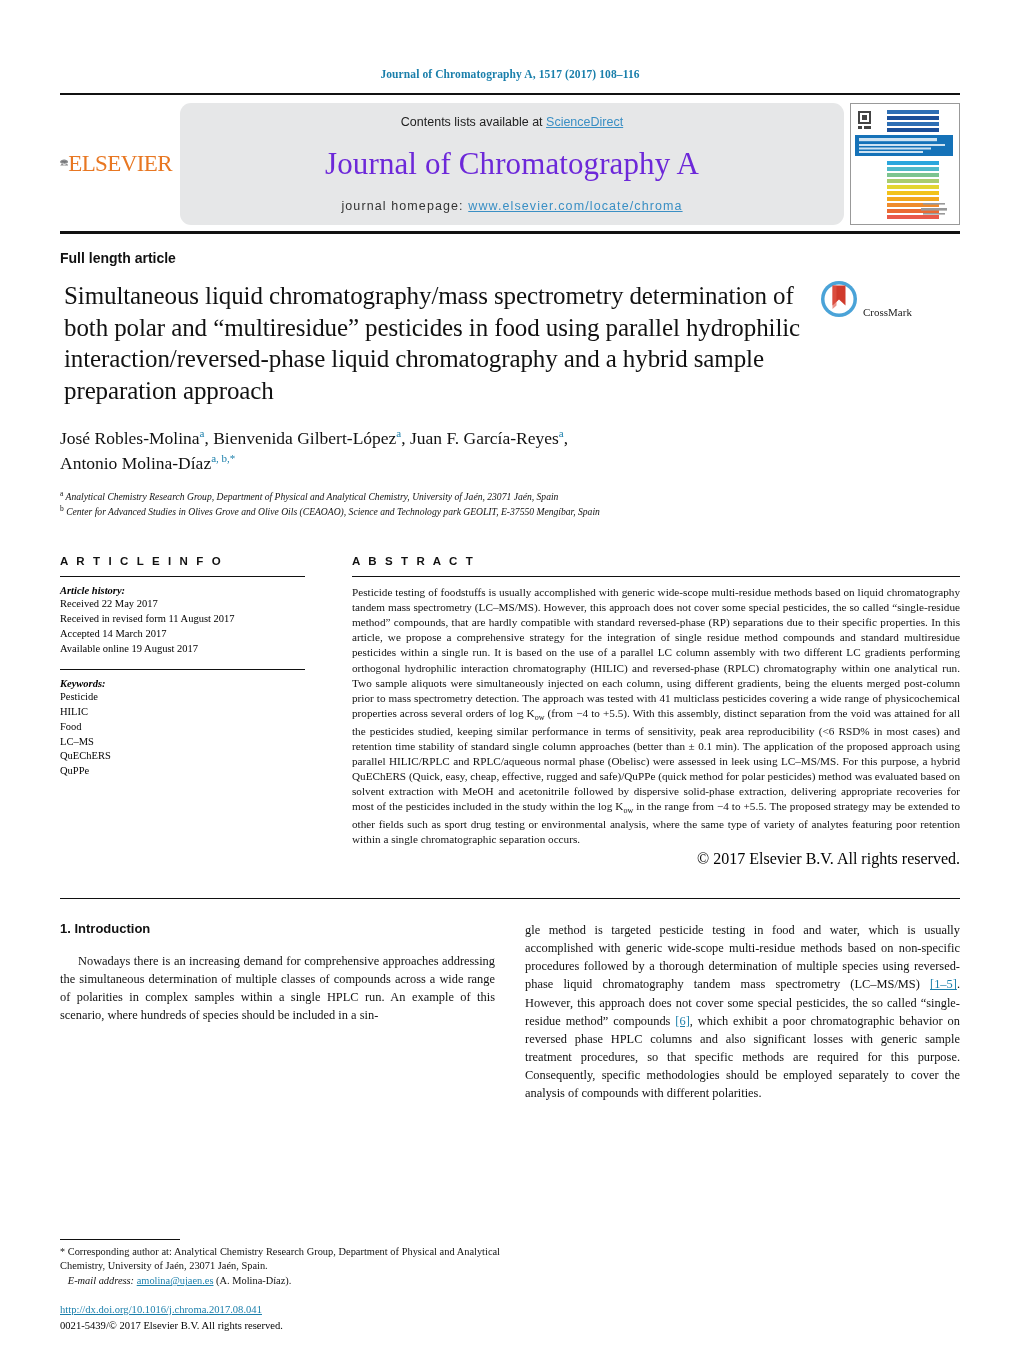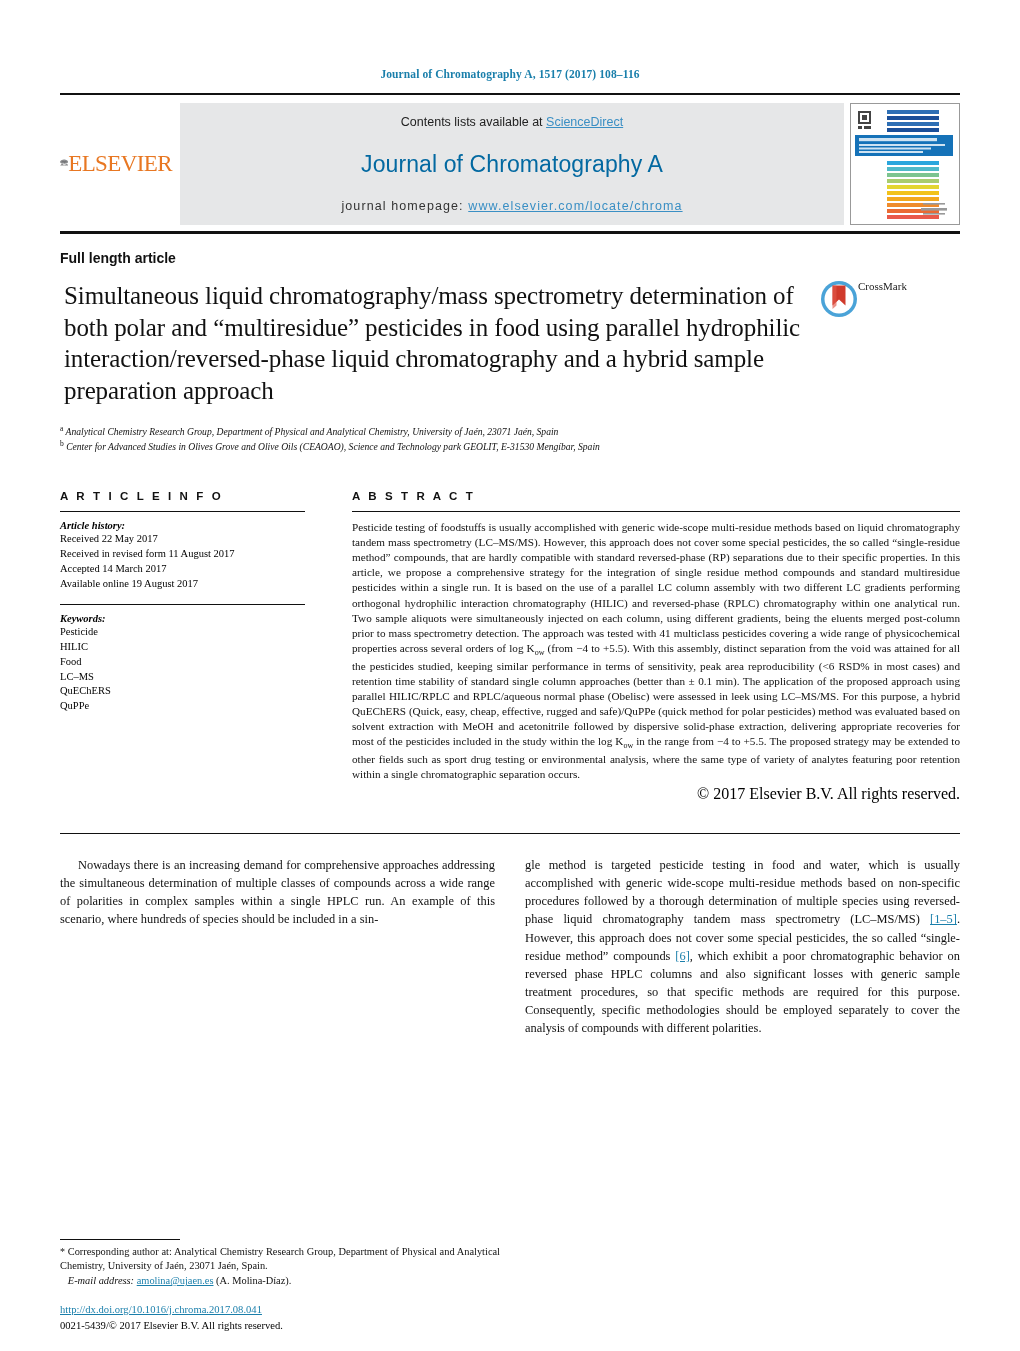--- a/index.html
+++ b/index.html
@@ -65,31 +65,32 @@
   }
   .banner {
     flex: 1 1 auto;
     background: #e6e7e8;
     margin: 0 6px 0 8px;
     display: flex;
     flex-direction: column;
     align-items: center;
     justify-content: space-between;
     padding: 12px 0 12px 0;
+    border-radius: 11px;
   }
   .banner-top {
     font-family: "Liberation Sans", sans-serif;
     font-size: 12.5px;
     color: #222;
   }
   .sd-link { color: #3a8fc4; }
   .banner-title {
-    font-family: Liberation Sans, sans-serif;
-    font-size: 23px;
-    color: #0369a1;
+    font-family: Liberation Serif, serif;
+    font-size: 31px;
+    color: #6d28d9;
     letter-spacing: .1px;
   }
   .banner-bottom {
     font-family: "Liberation Sans", sans-serif;
     font-size: 12.5px;
     color: #333;
     letter-spacing: 1.1px;
   }
   .banner-bottom .url { color: #3a8fc4; }
   .cover-thumb {
@@ -126,21 +127,22 @@
     font-weight: normal;
     font-size: 25px;
     line-height: 1.26;
     margin: 4px;
     color: #111;
     letter-spacing: -0.1px;
   }
   .crossmark {
     flex: 0 0 118px;
     display: flex;
-    align-items: flex-start;
+    align-items: flex-end;
+    gap: 5px;
     padding-top: 4px;
   }
   .crossmark-label {
     font-family: "Liberation Serif", serif;
     font-size: 11px;
     color: #222;
   }
 
   .authors {
     font-family: "Liberation Serif", serif;
@@ -377,24 +379,27 @@
       <svg width="38" height="38" viewBox="0 0 38 38">
         <circle cx="19" cy="19" r="18" fill="#4aa3d8"></circle>
         <circle cx="19" cy="19" r="14.5" fill="#ffffff"></circle>
         <path d="M12.5 5.5 h13 v20 l-6.5 -6 l-6.5 6 Z" fill="#d03a2c"></path>
         <path d="M12.5 5.5 h4 v20 l-4 3.6 Z" fill="#e0574a" opacity="0.65"></path>
       </svg>
       <span class="crossmark-label">CrossMark</span>
     </div>
   </div>
 
+  <div class="authors">
+    <span>José Robles-Molina</span><sup>a</sup><span>, </span><span>Bienvenida Gilbert-López</span><sup>a</sup><span>, </span><span>Juan F. García-Reyes</span><sup>a</sup><span>, </span><br><span>Antonio Molina-Díaz</span><sup>a, b,</sup><sup class="star">*</sup>
+  </div>
 
   <div class="affiliations">
     <div><sup>a</sup> <span>Analytical Chemistry Research Group, Department of Physical and Analytical Chemistry, University of Jaén, 23071 Jaén, Spain</span></div>
-    <div><sup>b</sup> <span>Center for Advanced Studies in Olives Grove and Olive Oils (CEAOAO), Science and Technology park GEOLIT, E-31530 Mengíbar, Spain</span></div>
+    <div><sup>b</sup> <span>Center for Advanced Studies in Olives Grove and Olive Oils (CEAOAO), Science and Technology park GEOLIT, E-37550 Mengíbar, Spain</span></div>
   </div>
 
   <div class="info-abstract">
 
     <div class="col-info">
       <div class="sec-head">A R T I C L E   I N F O</div>
       <div class="hr-thin"></div>
       <div class="meta-label">Article history:</div>
       <div class="meta-line">Received 22 May 2017</div>
       <div class="meta-line">Received in revised form 11 August 2017</div>
@@ -415,20 +420,21 @@
       <div class="hr-thin"></div>
       <div class="abstract-body"><span>Pesticide testing of foodstuffs is usually accomplished with generic wide-scope multi-residue methods based on liquid chromatography tandem mass spectrometry (LC–MS/MS). However, this approach does not cover some special pesticides, the so called “single-residue method” compounds, that are hardly compatible with standard reversed-phase (RP) separations due to their specific properties. In this article, we propose a comprehensive strategy for the integration of single residue method compounds and standard multiresidue pesticides within a single run. It is based on the use of a parallel LC column assembly with two different LC gradients performing orthogonal hydrophilic interaction chromatography (HILIC) and reversed-phase (RPLC) chromatography within one analytical run. Two sample aliquots were simultaneously injected on each column, using different gradients, being the eluents merged post-column prior to mass spectrometry detection. The approach was tested with 41 multiclass pesticides covering a wide range of physicochemical properties across several orders of log K</span><sub>ow</sub><span> (from −4 to +5.5). With this assembly, distinct separation from the void was attained for all the pesticides studied, keeping similar performance in terms of sensitivity, peak area reproducibility (&lt;6 RSD% in most cases) and retention time stability of standard single column approaches (better than ± 0.1 min). The application of the proposed approach using parallel HILIC/RPLC and RPLC/aqueous normal phase (Obelisc) were assessed in leek using LC–MS/MS. For this purpose, a hybrid QuEChERS (Quick, easy, cheap, effective, rugged and safe)/QuPPe (quick method for polar pesticides) method was evaluated based on solvent extraction with MeOH and acetonitrile followed by dispersive solid-phase extraction, delivering appropriate recoveries for most of the pesticides included in the study within the log K</span><sub>ow</sub><span> in the range from −4 to +5.5. The proposed strategy may be extended to other fields such as sport drug testing or environmental analysis, where the same type of variety of analytes featuring poor retention within a single chromatographic separation occurs.</span></div>
       <div class="copyright">© 2017 Elsevier B.V. All rights reserved.</div>
     </div>
   </div>
 
   <div class="body-rule"></div>
 
   <div class="body-cols">
     <div class="bcol">
+      <h2 class="section-title">1.  Introduction</h2>
       <p class="body-text">Nowadays there is an increasing demand for comprehensive approaches addressing the simultaneous determination of multiple classes of compounds across a wide range of polarities in complex samples within a single HPLC run. An example of this scenario, where hundreds of species should be included in a sin-</p>
     </div>
     <div class="bcol">
       <p class="body-text noindent"><span>gle method is targeted pesticide testing in food and water, which is usually accomplished with generic wide-scope multi-residue methods based on non-specific procedures followed by a thorough determination of multiple species using reversed-phase liquid chromatography tandem mass spectrometry (LC–MS/MS) </span><a class="ref" href="#">[1–5]</a><span>. However, this approach does not cover some special pesticides, the so called “single-residue method” compounds </span><a class="ref" href="#">[6]</a><span>, which exhibit a poor chromatographic behavior on reversed phase HPLC columns and also significant losses with generic sample treatment procedures, so that specific methods are required for this purpose. Consequently, specific methodologies should be employed separately to cover the analysis of compounds with different polarities.</span></p>
     </div>
   </div>
 
   <div class="footnote-wrap">
     <div class="foot-rule"></div>
     <div class="footnote">

